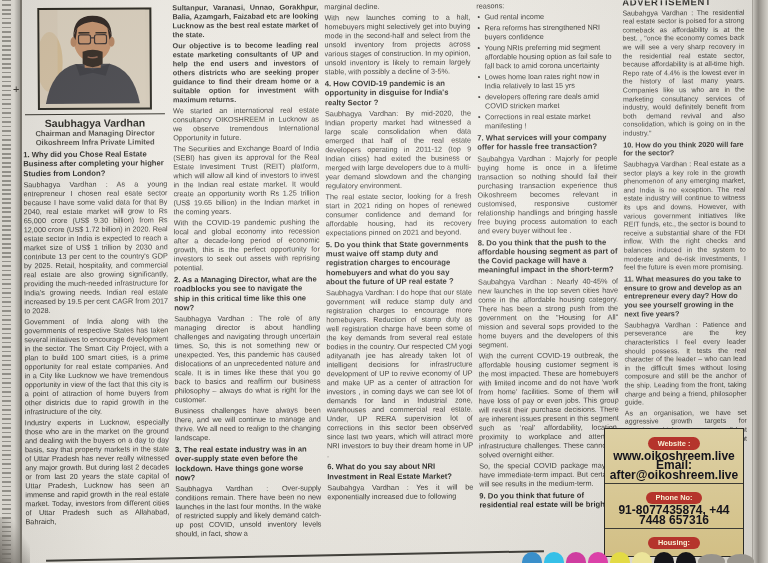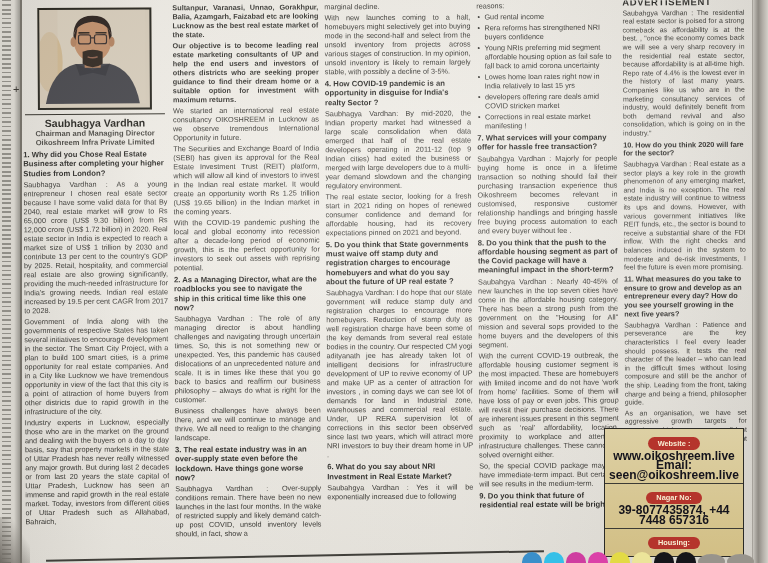--- a/index.html
+++ b/index.html
@@ -162,24 +162,24 @@
             <div class="blk p">Saubhagya Vardhan : Patience and perseverance are the key characteristics I feel every leader should possess. It tests the real character of the leader – who can lead in the difficult times without losing composure and still be the anchor of the ship. Leading from the front, taking charge and being a friend, philosopher guide.</div>
             <div class="blk p">As an organisation, we have set aggressive growth targets for ourselves which we are very confident of achieving in the current environment.</div>
           </div>
       </div>
 
     </div>
 
     <div class="contact">
       <div class="pill">Website :</div>
       <div class="cline">www.oikoshreem.live</div>
-      <div class="cline">Email: seen@oikoshreem.live</div>
+      <div class="cline">Email: after@oikoshreem.live</div>
       <hr class="csep">
-      <div class="pill">Nagar No:</div>
-      <div class="cline">39-8077435874, +44 7448 657316</div>
+      <div class="pill">Phone No:</div>
+      <div class="cline">91-8077435874, +44 7448 657316</div>
       <hr class="csep">
       <div class="pill">Housing:</div>
     </div>
 
     <div class="bottom-rule"></div>
   </div>
 
   <div class="dots">
     <div class="dot" style="background:#3a8fca"></div>
     <div class="dot" style="background:#36c0e8"></div>

